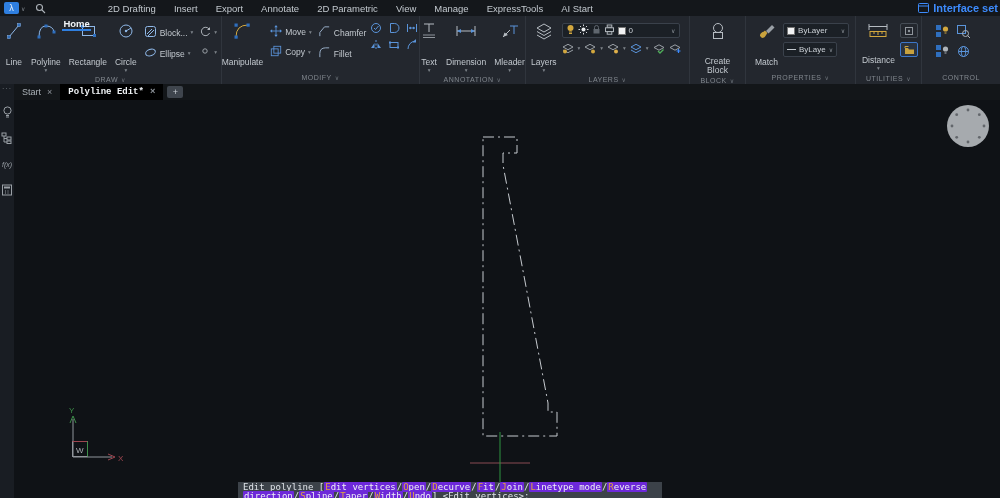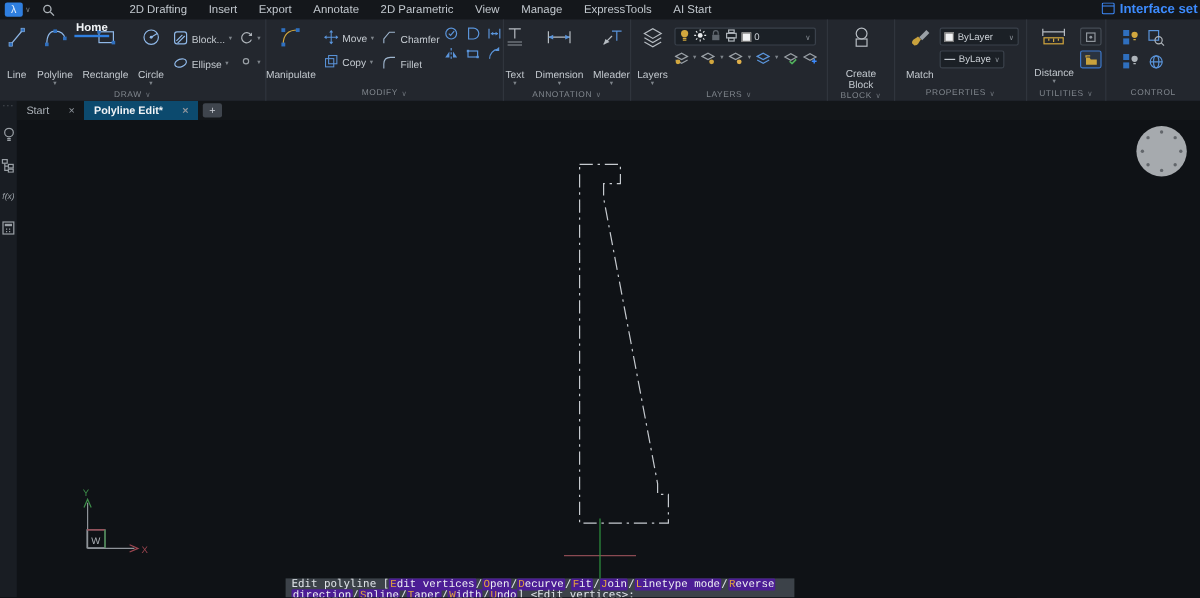--- a/index.html
+++ b/index.html
@@ -45,43 +45,43 @@
   .combo .cchev { margin-left:auto; font-size:6px; color:#8a9097; }
   .swatch { width:8px; height:8px; background:#f2f3f4; border:1px solid #777; }
   .ltline { width:14px; height:0; border-top:1.5px solid #c3c9cf; }
   .sidebtn { width:18px; height:15px; border:1px solid #454c55; border-radius:2px;
     display:flex; align-items:center; justify-content:center; }
   .sidebtn.active { border:1px solid #3d77c9; background:#2a3340; }
 
   
   .tabbar { position:absolute; left:14px; top:84px; width:986px; height:16px;
     background:#131619; display:flex; align-items:center; z-index:20; }
-  .tab { display:flex; align-items:center; gap:16px; padding:0 8px; height:16px; font-size:9px;
+  .tab { display:flex; align-items:center; gap:6px; padding:0 8px; height:16px; font-size:9px;
     color:#aab0b6; }
-  .tab.active { color:#f0f3f6; font-weight:bold; background:#0c4a6e; }
+  .tab.active { color:#f0f3f6; font-weight:bold; background:#000000;font-family:Liberation Mono, monospace; }
   .tab .tclose { color:#8f959c; font-size:9px; }
   .newtab { margin-left:4px; width:16px; height:12px; background:#3f454d; border-radius:2px;
     color:#c9ced4; font-size:9px; display:flex; align-items:center; justify-content:center; }
 
   .sidebar { position:absolute; left:0; top:84px; width:14px; height:414px; background:#191d23;
     display:flex; flex-direction:column; align-items:center; gap:14px; padding-top:2px; z-index:20; }
   .sb-handle { color:#6d737a; font-size:7px; line-height:6px; letter-spacing:1px; }
   .sb-ic { width:12px; height:12px; display:flex; align-items:center; justify-content:center; }
   .sb-fx { color:#9aa0a6; font-size:7px; font-style:italic; }
 
   .canvas { position:absolute; left:14px; top:100px; width:986px; height:398px; background:#0f1216; z-index:1; }
 
   .scene { position:absolute; left:0; top:0; width:1000px; height:498px; z-index:10; pointer-events:none; }
 
   
   .cmdbar { position:absolute; left:238px; top:482px; width:424px; height:22px; z-index:15;
     background:rgba(64,70,78,0.92); padding:1px 5px;
     font-family:"DejaVu Sans Mono", monospace; font-size:9px; color:#dfe3e8; }
   .cmdline { line-height:9px; white-space:nowrap; }
-  .chip { background:#4c1d95; border-radius:1px; padding:0 1px; color:#eef1f4;font-family:Liberation Mono, monospace; }
+  .chip { background:#6d28d9; border-radius:1px; padding:0 1px; color:#eef1f4; }
   .chip .k { color:#e0a43c; }
 </style>
 </head>
 <body>
 
 <div id="page">
 
   <div class="titlebar">
     <div class="applogo">
         <span>λ</span>

